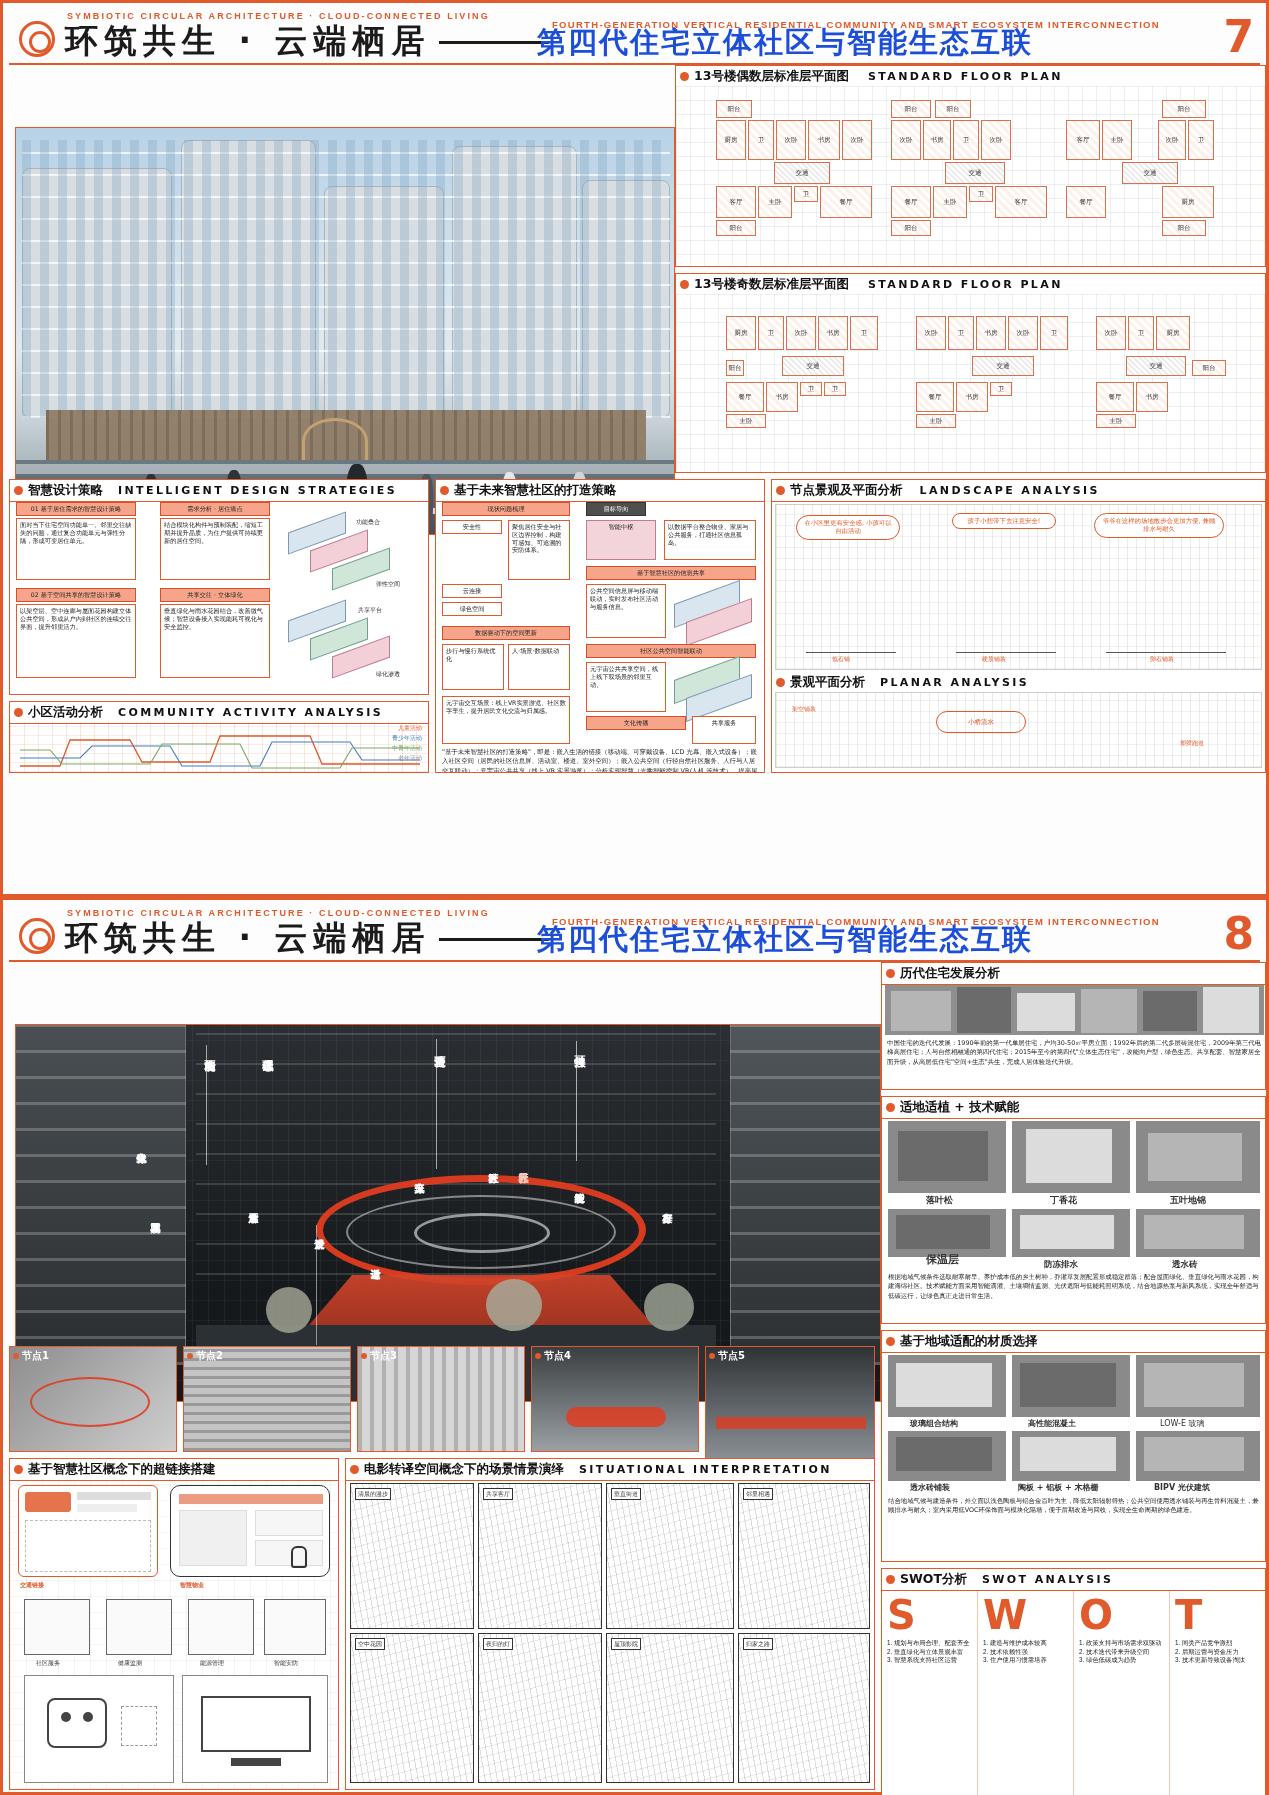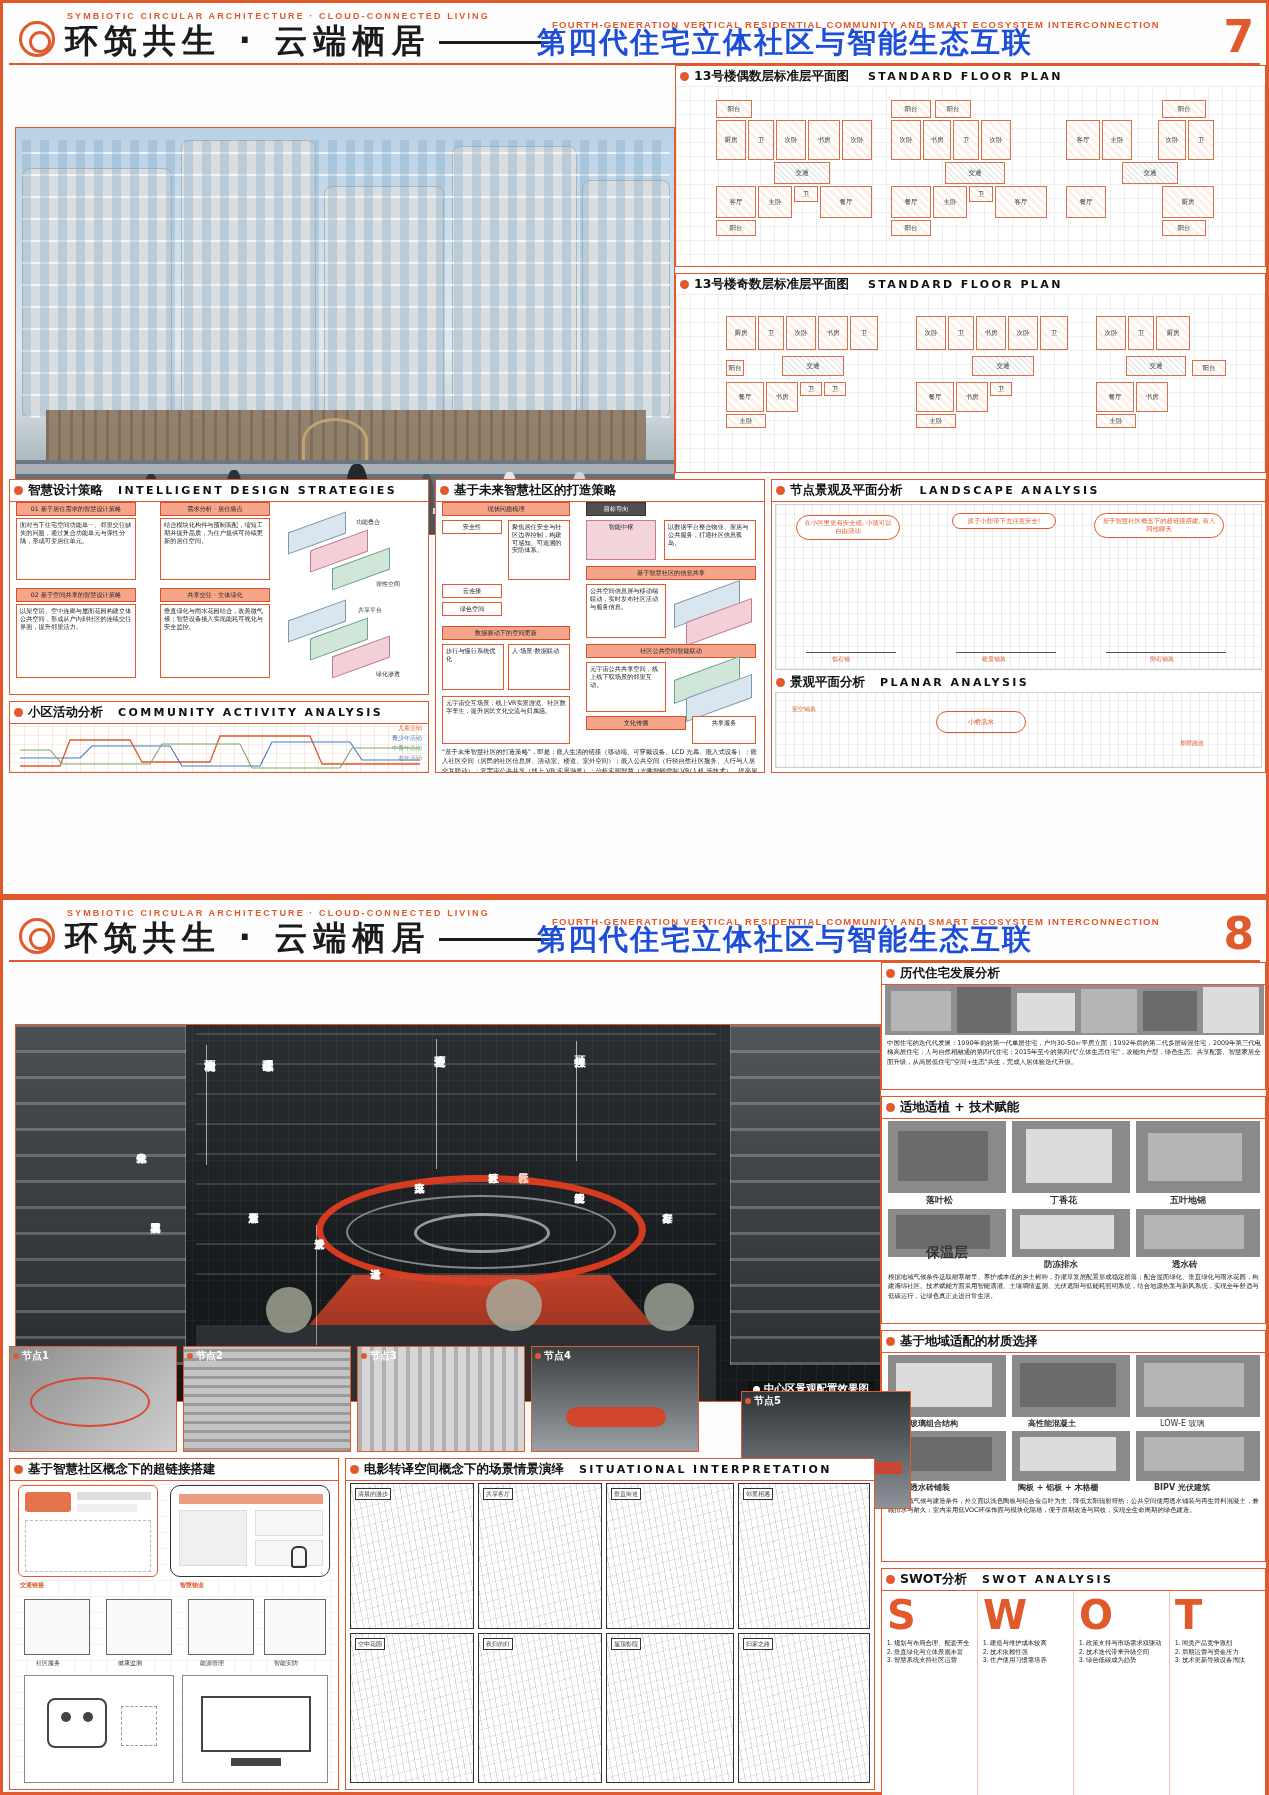--- a/index.html
+++ b/index.html
@@ -380,21 +380,21 @@
 
   <div class="panel" style="left:768px; top:476px; width:495px; height:294px;">
     <div class="ptitle ptitle-line">
       <span class="dot"></span>
       <span>节点景观及平面分析</span>
       <span class="en" style="margin-left:12px;">LANDSCAPE ANALYSIS</span>
     </div>
     <div class="sketch" style="left:3px;top:24px;width:487px;height:166px;">
       <div class="bubble" style="left:20px;top:10px;width:104px;">在小区里更有安全感, 小孩可以自由活动</div>
       <div class="bubble" style="left:176px;top:8px;width:104px;">孩子小想带下去注意安全!</div>
-      <div class="bubble" style="left:318px;top:8px;width:130px;">基于智慧社区概念下的超链接搭建, 有人同他聊天</div>
+      <div class="bubble" style="left:318px;top:8px;width:130px;">爷爷在这样的场地散步会更加方便, 兼顾排水与耐久</div>
       <div style="position:absolute;left:30px;top:70px;width:90px;height:78px;border-bottom:1px solid #555;"></div>
       <div style="position:absolute;left:180px;top:66px;width:100px;height:82px;border-bottom:1px solid #555;"></div>
       <div style="position:absolute;left:330px;top:66px;width:120px;height:82px;border-bottom:1px solid #555;"></div>
       <div class="tinytxt" style="left:56px;top:150px;color:#e05a2b;">低石铺</div>
       <div class="tinytxt" style="left:206px;top:150px;color:#e05a2b;">硬质铺装</div>
       <div class="tinytxt" style="left:374px;top:150px;color:#e05a2b;">卵石铺装</div>
     </div>
     <div class="ptitle" style="position:absolute;left:0;top:192px;">
       <span class="dot"></span>
       <span>景观平面分析</span>
@@ -521,21 +521,21 @@
     <div class="tinytxt" style="left:288px;top:98px;font-size:9px;font-weight:bold;">五叶地锦</div>
     <div class="photo" style="left:6px;top:112px;width:118px;height:48px;">
         <div class="b" style="left:8px;top:6px;width:94px;height:34px;"></div>
       </div>
     <div class="photo" style="left:130px;top:112px;width:118px;height:48px;">
         <div class="c" style="left:8px;top:6px;width:94px;height:34px;"></div>
       </div>
     <div class="photo" style="left:254px;top:112px;width:124px;height:48px;">
         <div class="a" style="left:8px;top:6px;width:100px;height:34px;"></div>
       </div>
-    <div class="tinytxt" style="left:44px;top:146px;font-size:14px;font-weight:bold;">保温层</div>
+    <div class="tinytxt" style="left:44px;top:156px;font-size:11px;font-weight:bold;">保温层</div>
     <div class="tinytxt" style="left:162px;top:162px;font-size:8.5px;font-weight:bold;">防冻排水</div>
     <div class="tinytxt" style="left:290px;top:162px;font-size:8.5px;font-weight:bold;">透水砖</div>
     <div class="bodytxt" style="position:absolute;left:6px;top:176px;width:372px;">根据地域气候条件选取耐寒耐旱、养护成本低的乡土树种，乔灌草复层配置形成稳定群落；配合屋面绿化、垂直绿化与雨水花园，构建海绵社区。技术赋能方面采用智能滴灌、土壤墒情监测、光伏遮阳与低能耗照明系统，结合地源热泵与新风系统，实现全年舒适与低碳运行，让绿色真正走进日常生活。</div>
   </div>
 
   <div class="panel" style="left:878px; top:430px; width:385px; height:232px;">
     <div class="ptitle ptitle-line">
       <span class="dot"></span>
       <span>基于地域适配的材质选择</span>
     </div>
@@ -590,21 +590,21 @@
         </div>
     </div>
     <div class="nodecard" style="left:522px;top:0;width:168px;height:106px;">
       <div style="position:absolute;inset:0;background:linear-gradient(#3b3f42,#9aa0a4);"></div>
       <div style="position:absolute;left:34px;top:60px;width:100px;height:20px;background:#e03c20;opacity:.85;border-radius:10px;"></div>
       <div class="lbl">
           <span class="dot"></span>
           <span>节点4</span>
         </div>
     </div>
-    <div class="nodecard" style="left:732px;top:0;width:170px;height:118px;margin-top:45px;">
+    <div class="nodecard" style="left:696px;top:0;width:170px;height:118px;">
       <div style="position:absolute;inset:0;background:linear-gradient(#2f3336,#8d9398);"></div>
       <div style="position:absolute;left:10px;top:70px;width:150px;height:12px;background:#e03c20;opacity:.8;"></div>
       <div class="lbl">
           <span class="dot"></span>
           <span>节点5</span>
         </div>
     </div>
   </div>
 
   <div class="panel" style="left:342px; top:558px; width:530px; height:332px;">

